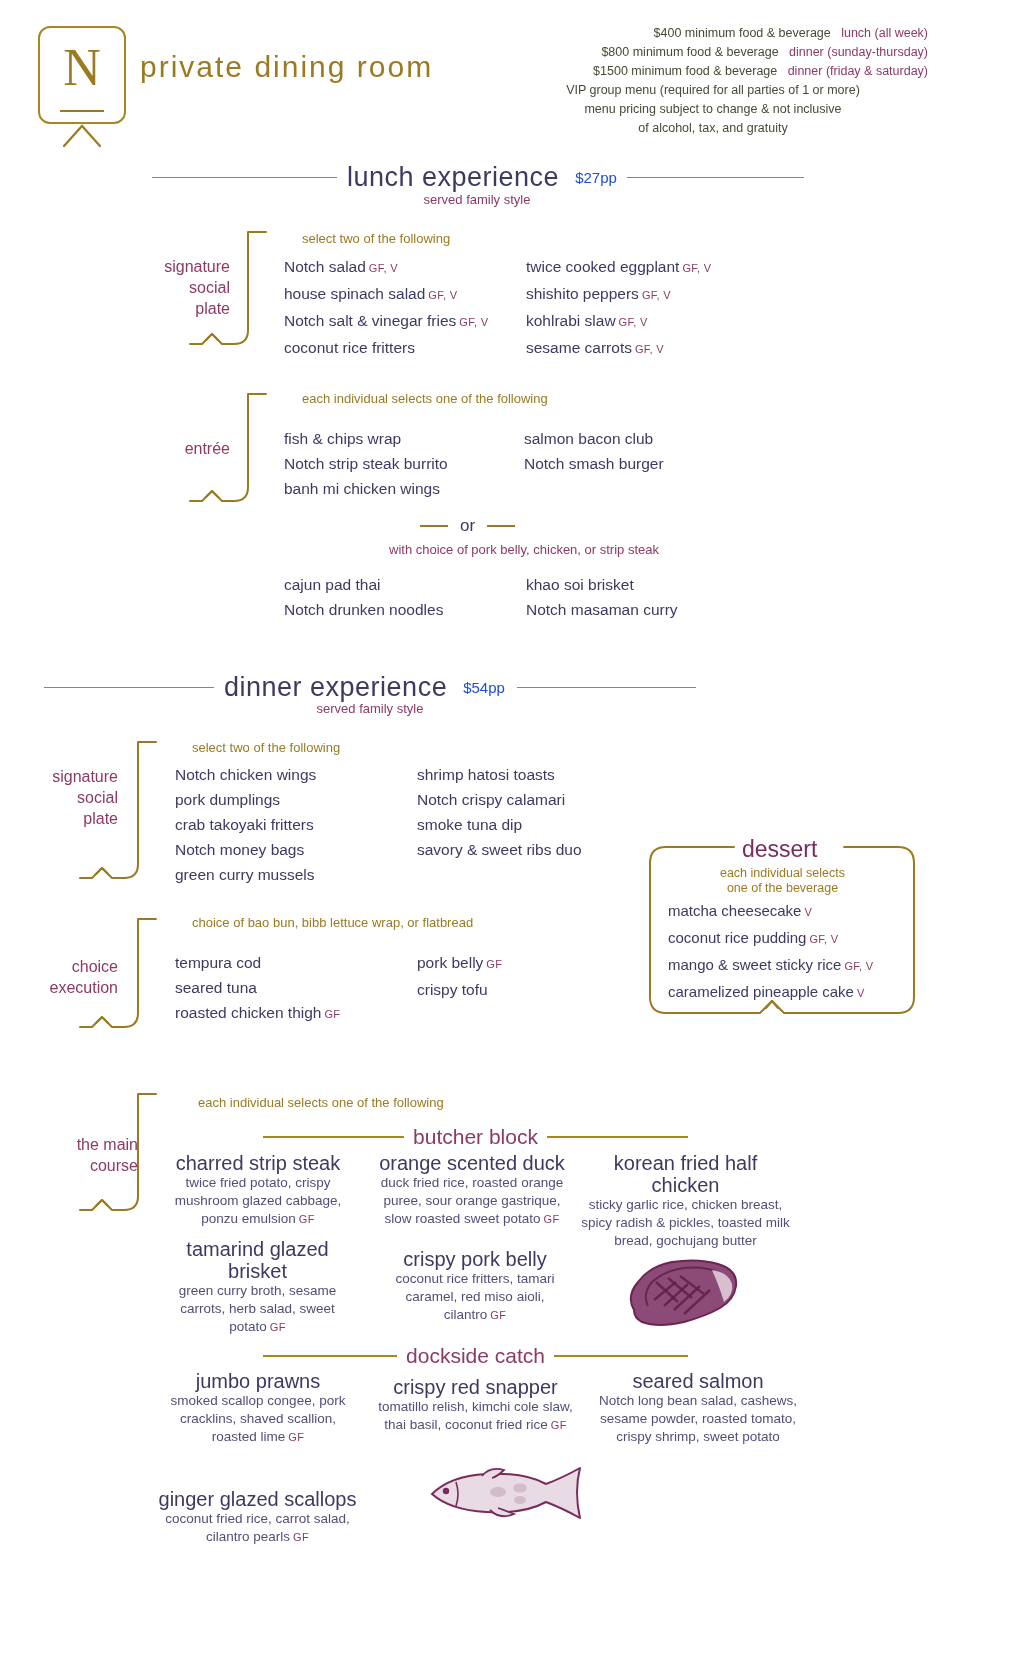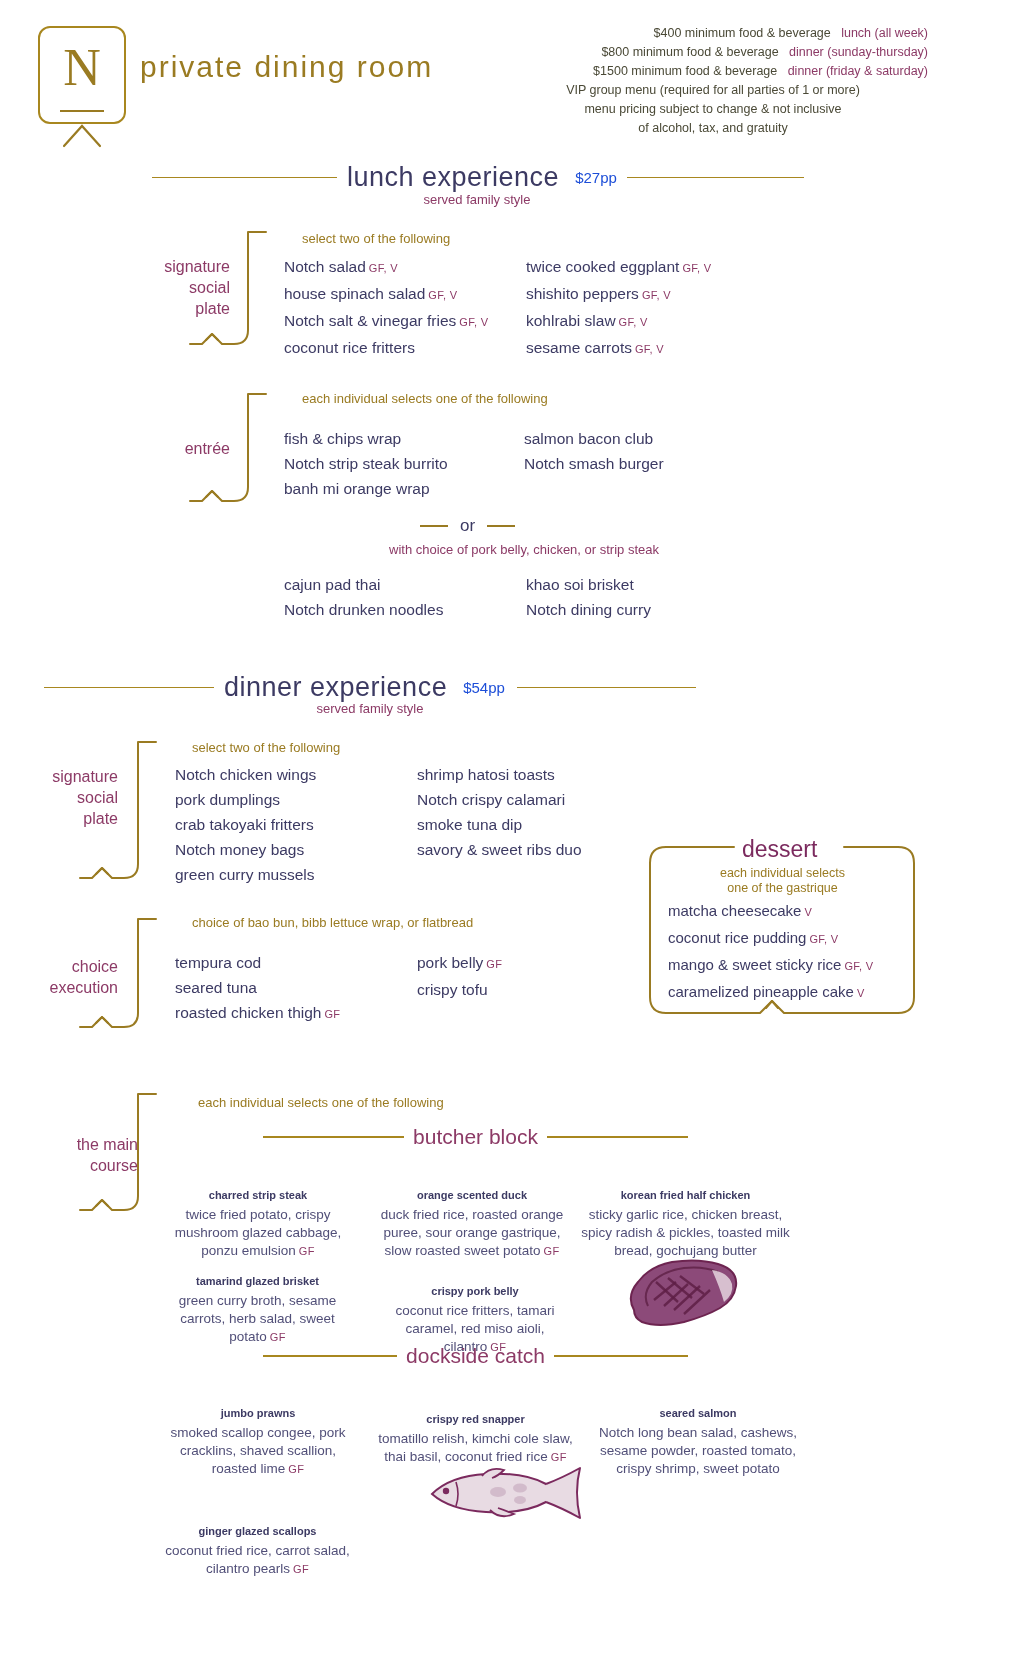--- a/index.html
+++ b/index.html
@@ -123,21 +123,21 @@
   }
   .dessert-sub {
     position: absolute; font-size: 12.5px; color: #9a7b22; text-align: center; line-height: 15px;
   }
   .dessert-items { position: absolute; }
   .dessert-items .item { font-size: 15px; line-height: 26px; }
 
   
   .dish { position: absolute; text-align: center; }
   .dish-name {
-    font-size: 11px; color: #3c3a63; line-height: 22px; font-weight: 700; margin-top: 32px;
+    font-size: 20px; color: #3c3a63; line-height: 22px; font-weight: 400;
   }
   .dish-desc {
     font-size: 13.5px; color: #514f78; line-height: 18px; font-weight: 300;
   }
   .dish-desc .tag { font-size: 11px; }
 
   
   .mini-head { position: absolute; display: flex; align-items: center; }
   .mini-rule { height: 2px; background: #a8871f; }
   .mini-title { font-size: 21px; color: #8c3a66; padding: 0 9px; font-weight: 300; white-space: nowrap; }
@@ -228,41 +228,41 @@
     </svg>
   </div>
   <div class="grp-label" style="left:120px; top:438px; width:110px;">
     <div>entrée</div>
   </div>
   <div class="grp-note" style="left:302px; top:391px;">each individual selects one of the following</div>
 
   <div class="items" style="left:284px; top:426px;">
     <div class="item"><span>fish &amp; chips wrap</span></div>
     <div class="item"><span>Notch strip steak burrito</span></div>
-    <div class="item"><span>banh mi orange wrap</span></div>
+    <div class="item"><span>banh mi chicken wings</span></div>
   </div>
   <div class="items" style="left:524px; top:426px;">
     <div class="item"><span>salmon bacon club</span></div>
     <div class="item"><span>Notch smash burger</span></div>
   </div>
 
   <div class="or-wrap" style="left:420px; top:516px;">
     <div class="or-rule"></div>
     <div class="or-text">or</div>
     <div class="or-rule"></div>
   </div>
   <div class="or-sub" style="left:284px; top:542px; width:480px;">with choice of pork belly, chicken, or strip steak</div>
 
   <div class="items" style="left:284px; top:572px;">
     <div class="item"><span>cajun pad thai</span></div>
     <div class="item"><span>Notch drunken noodles</span></div>
   </div>
   <div class="items" style="left:526px; top:572px;">
     <div class="item"><span>khao soi brisket</span></div>
-    <div class="item"><span>Notch dining curry</span></div>
+    <div class="item"><span>Notch masaman curry</span></div>
   </div>
 
   <div class="sec-head" style="left:44px; top:672px; width:652px;">
     <div class="sec-rule" style="width:170px;"></div>
     <div class="sec-title">dinner experience</div>
     <div class="sec-price">$54pp</div>
     <div class="sec-rule" style="flex:1; margin-left:12px;"></div>
   </div>
   <div class="sec-sub" style="left:245px; top:701px; width:250px;">served family style</div>
 
@@ -317,21 +317,21 @@
 
   <div class="dessert-box" style="left:648px; top:845px;">
     <svg width="268" height="185" viewBox="0 0 268 185">
       <path d="M86 2 L18 2 Q2 2 2 18 L2 152 Q2 168 18 168 L112 168 L124 156 L136 168 L250 168 Q266 168 266 152 L266 18 Q266 2 250 2 L196 2" fill="none" stroke="#9a7b22" stroke-width="2" stroke-linecap="round" stroke-linejoin="round"></path>
       <path d="M124 156 L118 163 M124 156 L130 163" fill="none" stroke="#9a7b22" stroke-width="2" stroke-linecap="round"></path>
     </svg>
   </div>
   <div class="dessert-title" style="left:742px; top:836px;">dessert</div>
   <div class="dessert-sub" style="left:655px; top:866px; width:255px;">
     <div>each individual selects</div>
-    <div>one of the gastrique</div>
+    <div>one of the beverage</div>
   </div>
   <div class="dessert-items" style="left:668px; top:898px;">
     <div class="item"><span>matcha cheesecake</span><span class="tag">V</span></div>
     <div class="item"><span>coconut rice pudding</span><span class="tag">GF, V</span></div>
     <div class="item"><span>mango &amp; sweet sticky rice</span><span class="tag">GF, V</span></div>
     <div class="item"><span>caramelized pineapple cake</span><span class="tag">V</span></div>
   </div>
 
   <div class="bracket" style="left:78px; top:1092px;">
     <svg width="80" height="135" viewBox="0 0 80 135">

